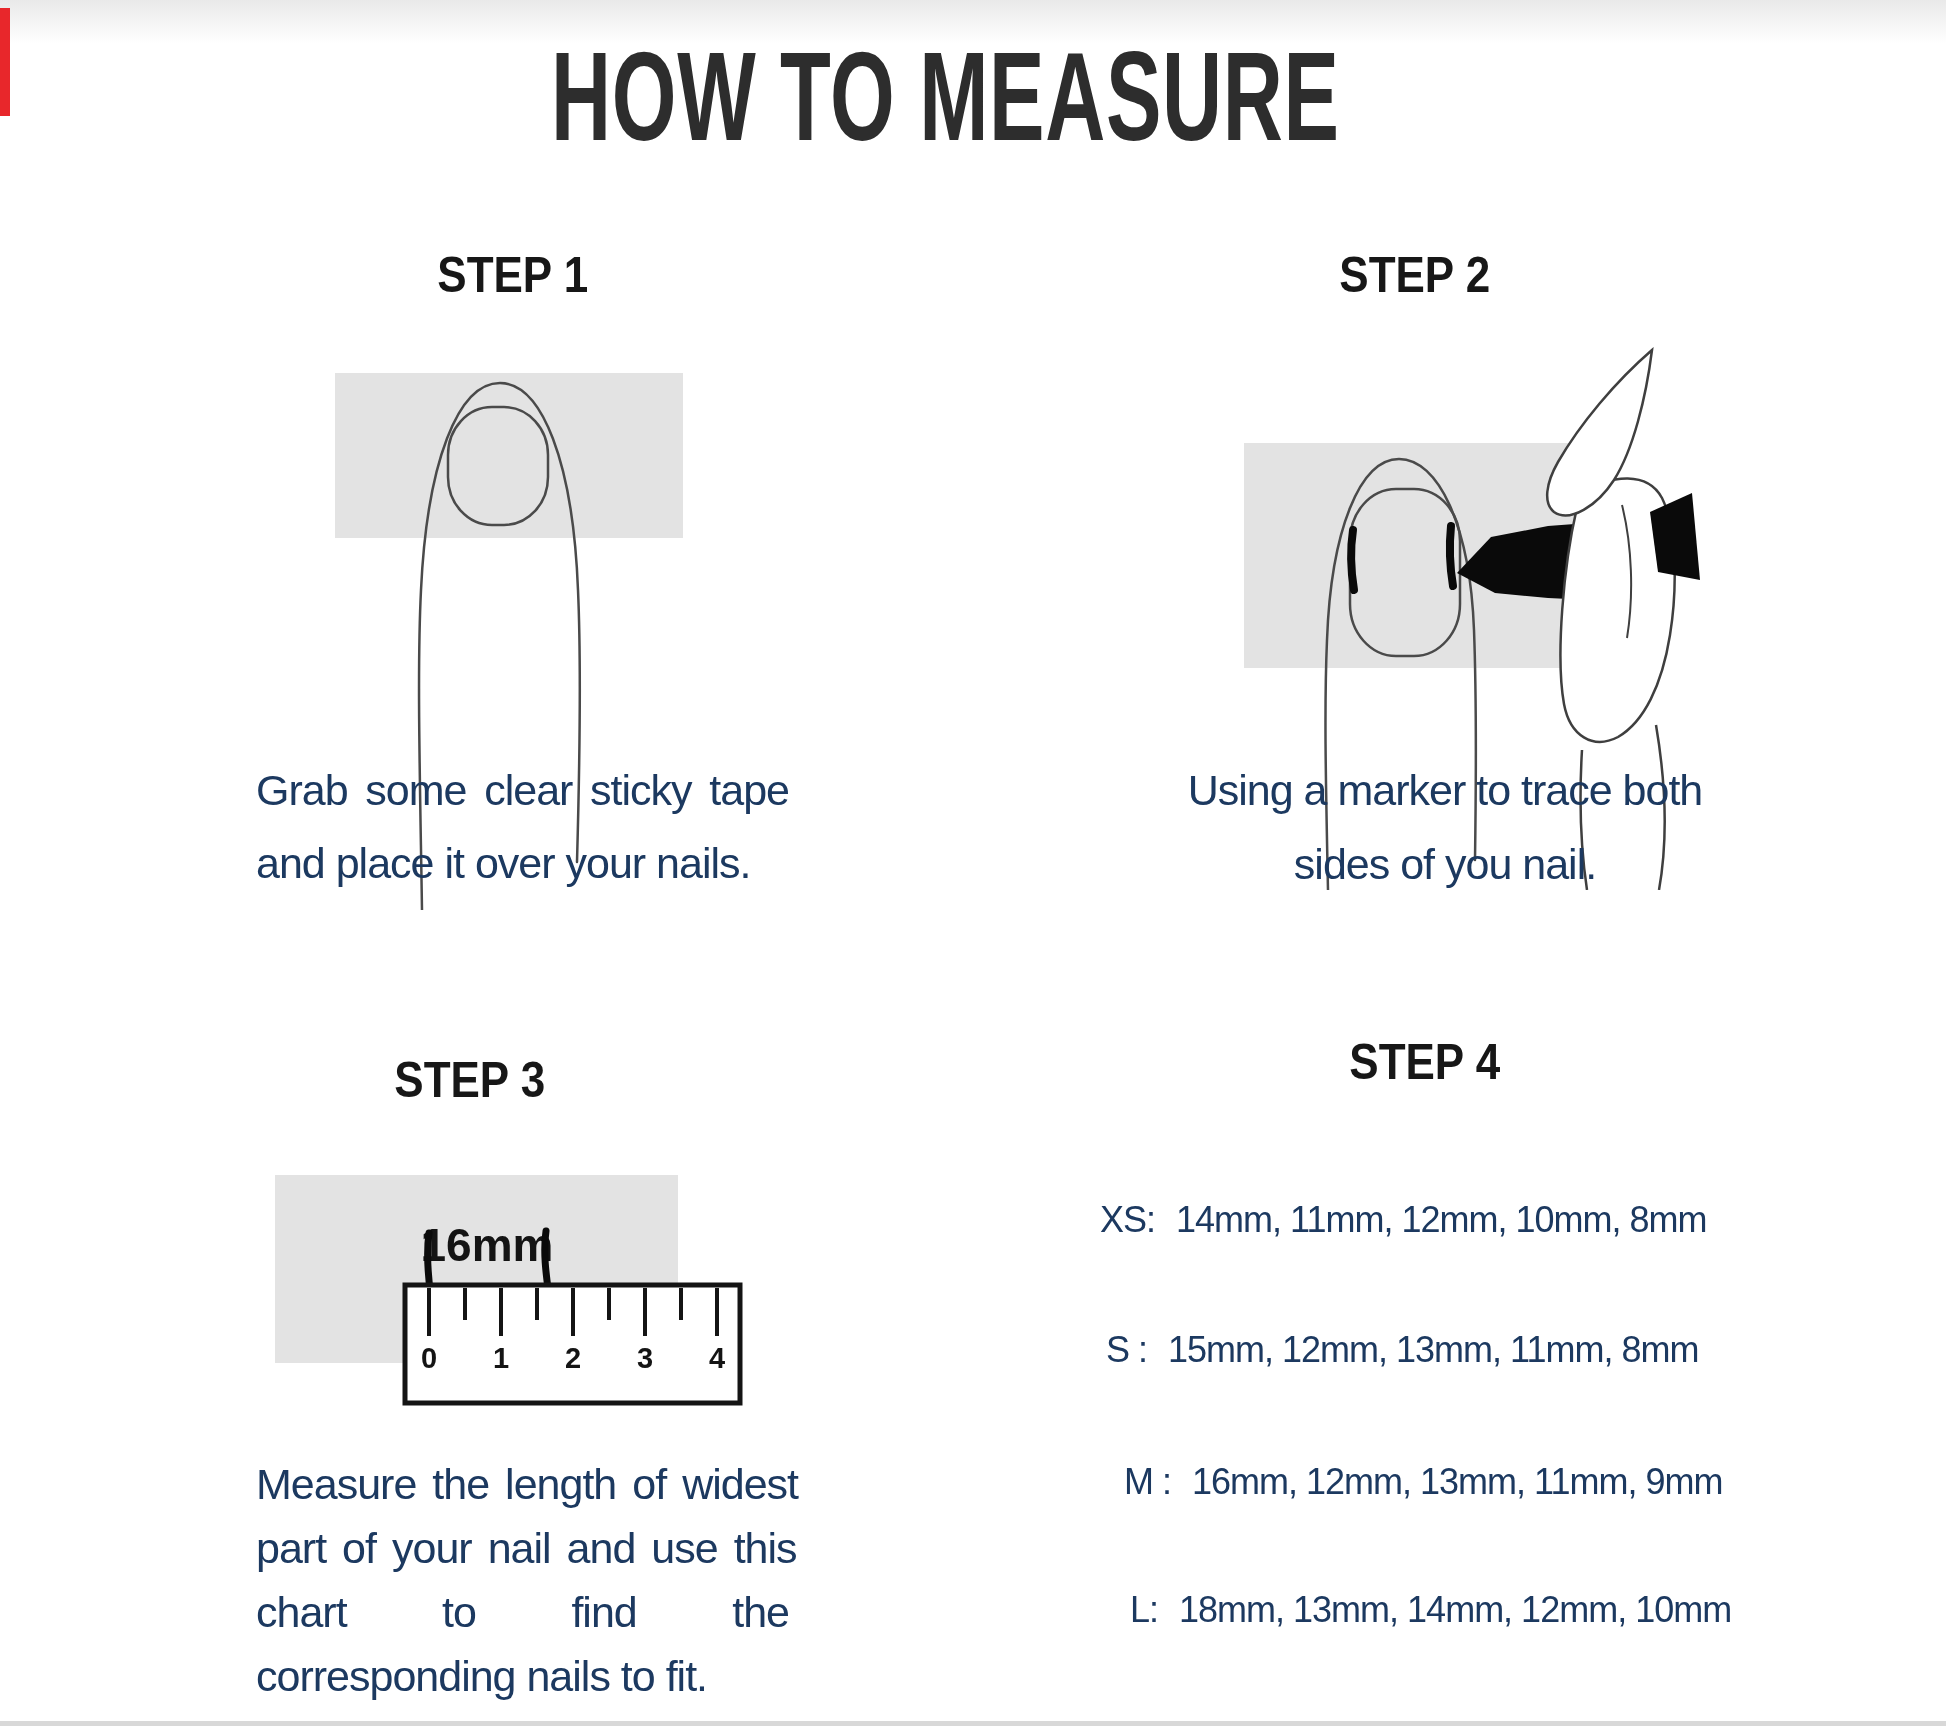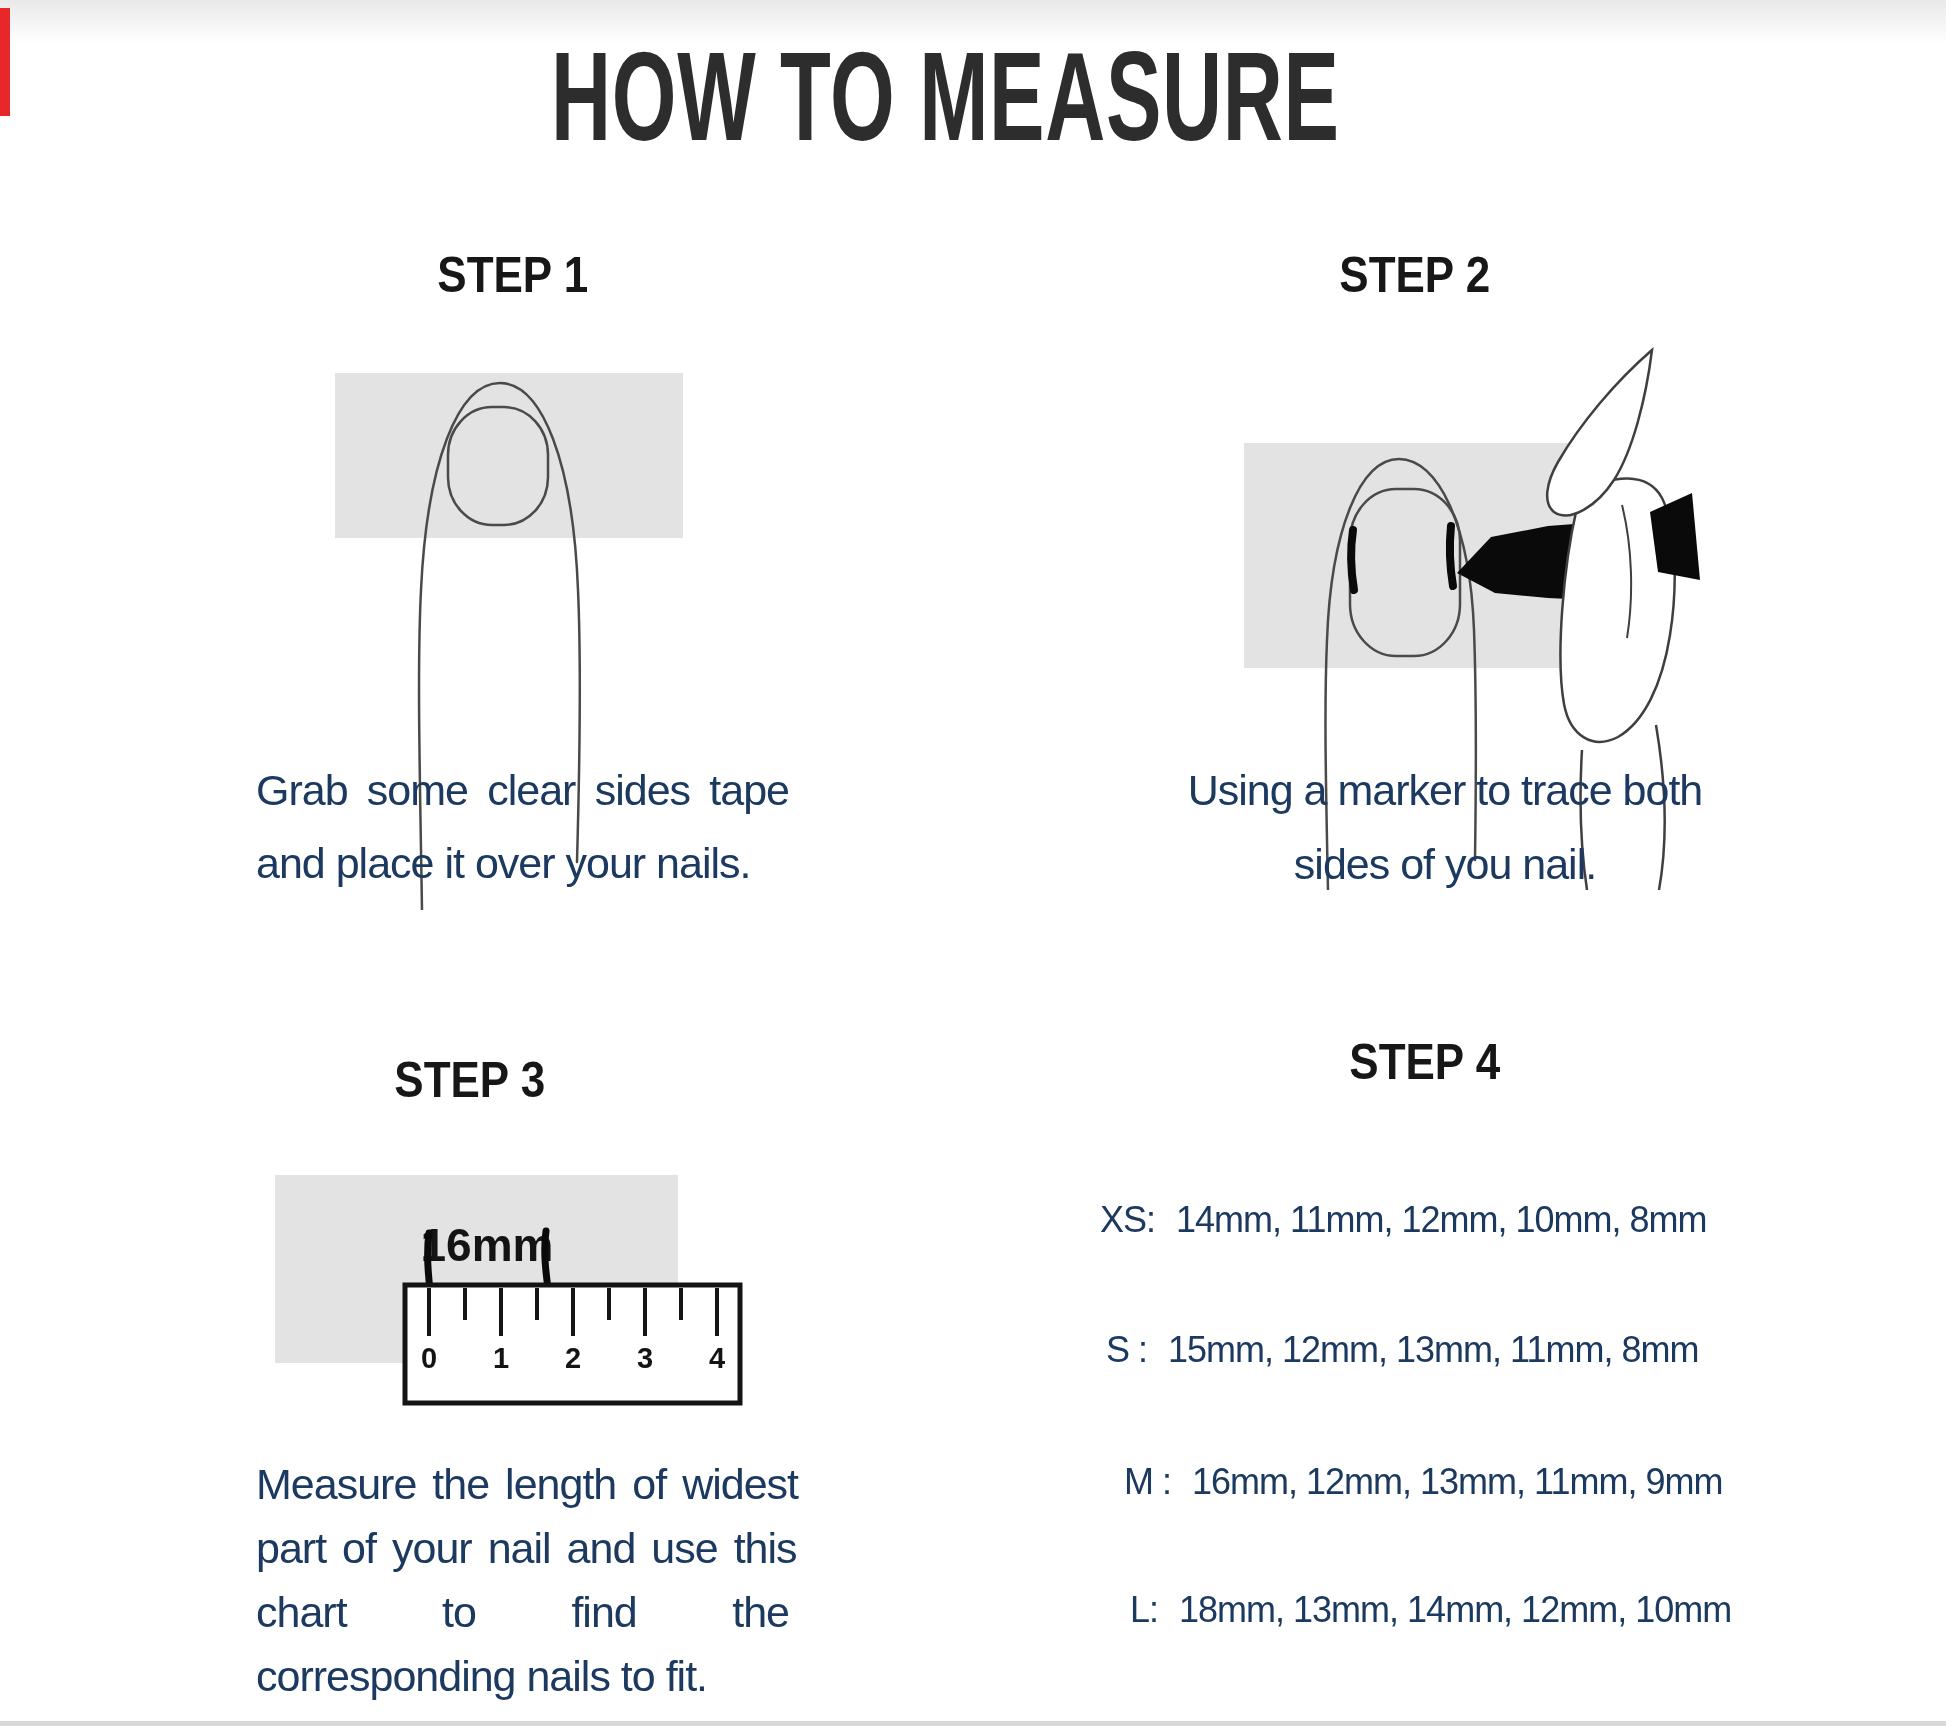--- a/index.html
+++ b/index.html
@@ -124,21 +124,21 @@
       <text class="svg-num" x="333" y="228" text-anchor="middle">2</text>
       <text class="svg-num" x="405" y="228" text-anchor="middle">3</text>
       <text class="svg-num" x="477" y="228" text-anchor="middle">4</text>
     </g>
   </svg>
 
   <div class="caption jline c1-l1">
     <span>Grab</span>
     <span>some</span>
     <span>clear</span>
-    <span>sides</span>
+    <span>sticky</span>
     <span>tape</span>
   </div>
   <div class="caption c1-l2">and place it over your nails.</div>
 
   <div class="caption c2-l1">Using a marker to trace both</div>
   <div class="caption c2-l2">sides of you nail.</div>
 
   <div class="caption jline c3-l1">
     <span>Measure</span>
     <span>the</span>

